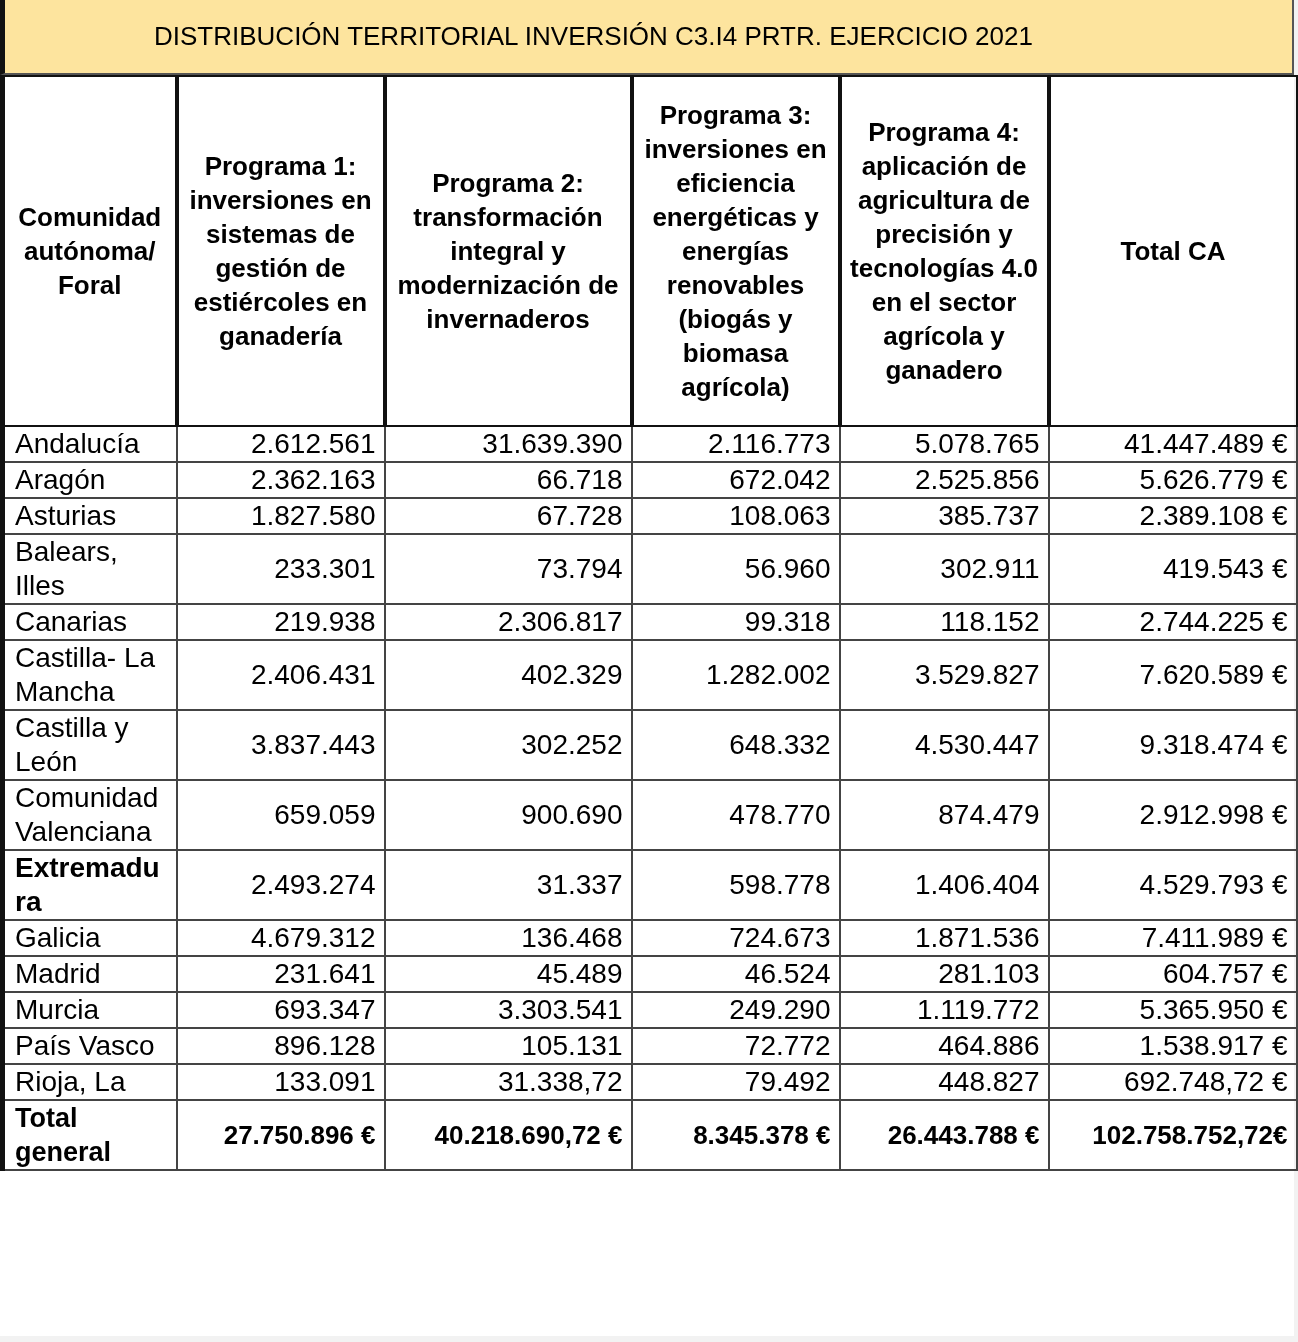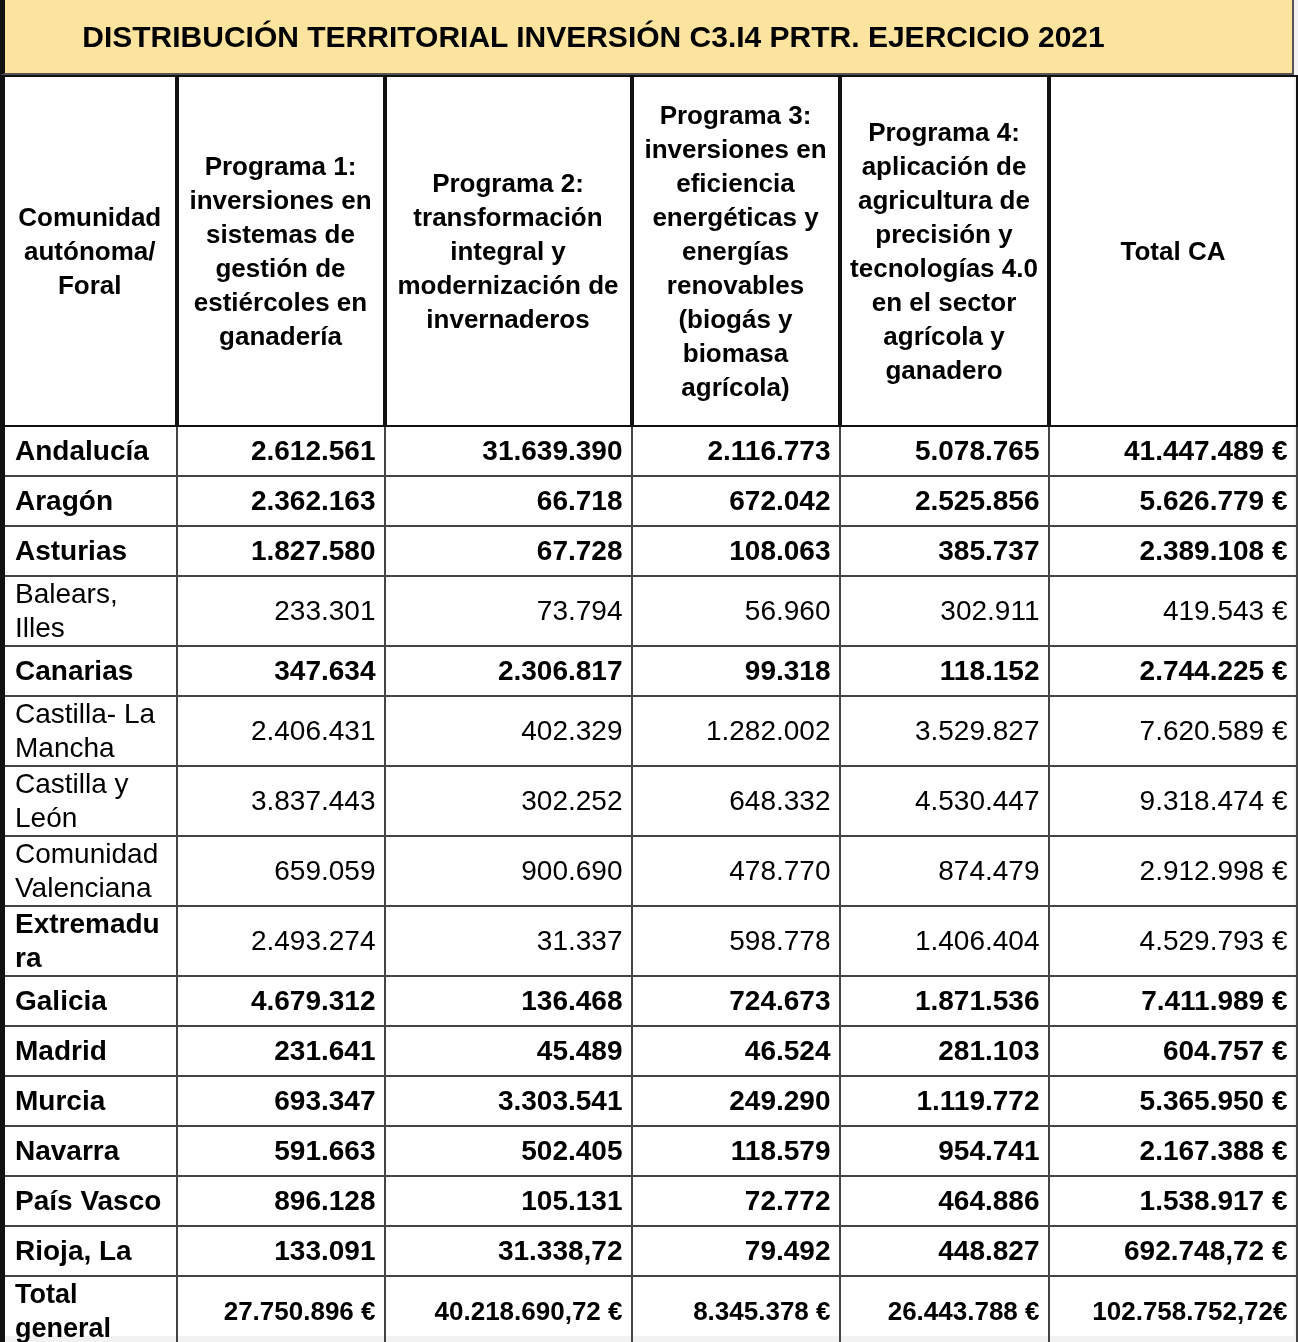--- a/index.html
+++ b/index.html
@@ -4,32 +4,32 @@
 <style>
   html, body { margin: 0; padding: 0; background: #f2f2f2; }
   body { width: 1298px; height: 1342px; overflow: hidden; position: relative; font-family: "Liberation Sans", sans-serif; color: #000; }
   .sheet { position: absolute; left: 0; top: 0; width: 1294px; height: 1336px; background: #fff; }
   .title-band {
     position: absolute; left: 0; top: 0; width: 1294px; height: 75px;
     background: #fde49e; border-left: 5px solid #111; border-right: 2px solid #555;
     border-bottom: 2px solid #555; box-sizing: border-box;
     display: flex; align-items: center; justify-content: center;
   }
-  .title-band span { font-weight: bold; font-size: 30px; letter-spacing: 0px; margin-left: -110px; }
+  .title-band span { font-weight: normal; font-size: 26px; letter-spacing: 0px; margin-left: -110px; }
   table {
     position: absolute; left: 0; top: 75px; border-collapse: collapse; table-layout: fixed;
     width: 1294px;
   }
   th, td { border: 2px solid #444; padding: 0 8px; box-sizing: border-box; }
   th { font-weight: bold; font-size: 26px; line-height: 34px; text-align: center; vertical-align: middle; border-left-width: 4px; border-color: #111; }
   th.first { border-left-width: 5px; }
   thead tr { height: 350px; }
   td { font-size: 28px; line-height: 34px; text-align: right; vertical-align: middle; }
   td.name { text-align: left; padding-left: 10px; border-left: 5px solid #111; }
-  tr.single { height: 50px; font-weight: bold; }
+  tr.single { height: 36px; }
   tr.double { height: 69px; }
   tr.total td { font-weight: bold; font-size: 26px; height: 68px; }
   tr.total td.name { font-size: 27px; }
 </style>
 </head>
 <body>
 
 <div class="sheet">
   <div class="title-band">
     <span>DISTRIBUCIÓN TERRITORIAL INVERSIÓN C3.I4 PRTR. EJERCICIO 2021</span>
@@ -82,21 +82,21 @@
       <tr class="double">
         <td class="name">Balears, Illes</td>
         <td>233.301</td>
         <td>73.794</td>
         <td>56.960</td>
         <td>302.911</td>
         <td>419.543 €</td>
       </tr>
       <tr class="single">
         <td class="name">Canarias</td>
-        <td>347.634</td>
+        <td>219.938</td>
         <td>2.306.817</td>
         <td>99.318</td>
         <td>118.152</td>
         <td>2.744.225 €</td>
       </tr>
       <tr class="double">
         <td class="name">Castilla- La Mancha</td>
         <td>2.406.431</td>
         <td>402.329</td>
         <td>1.282.002</td>
@@ -145,28 +145,20 @@
       </tr>
       <tr class="single">
         <td class="name">Murcia</td>
         <td>693.347</td>
         <td>3.303.541</td>
         <td>249.290</td>
         <td>1.119.772</td>
         <td>5.365.950 €</td>
       </tr>
       <tr class="single">
-        <td class="name">Navarra</td>
-        <td>591.663</td>
-        <td>502.405</td>
-        <td>118.579</td>
-        <td>954.741</td>
-        <td>2.167.388 €</td>
-      </tr>
-      <tr class="single">
         <td class="name">País Vasco</td>
         <td>896.128</td>
         <td>105.131</td>
         <td>72.772</td>
         <td>464.886</td>
         <td>1.538.917 €</td>
       </tr>
       <tr class="single">
         <td class="name">Rioja, La</td>
         <td>133.091</td>

